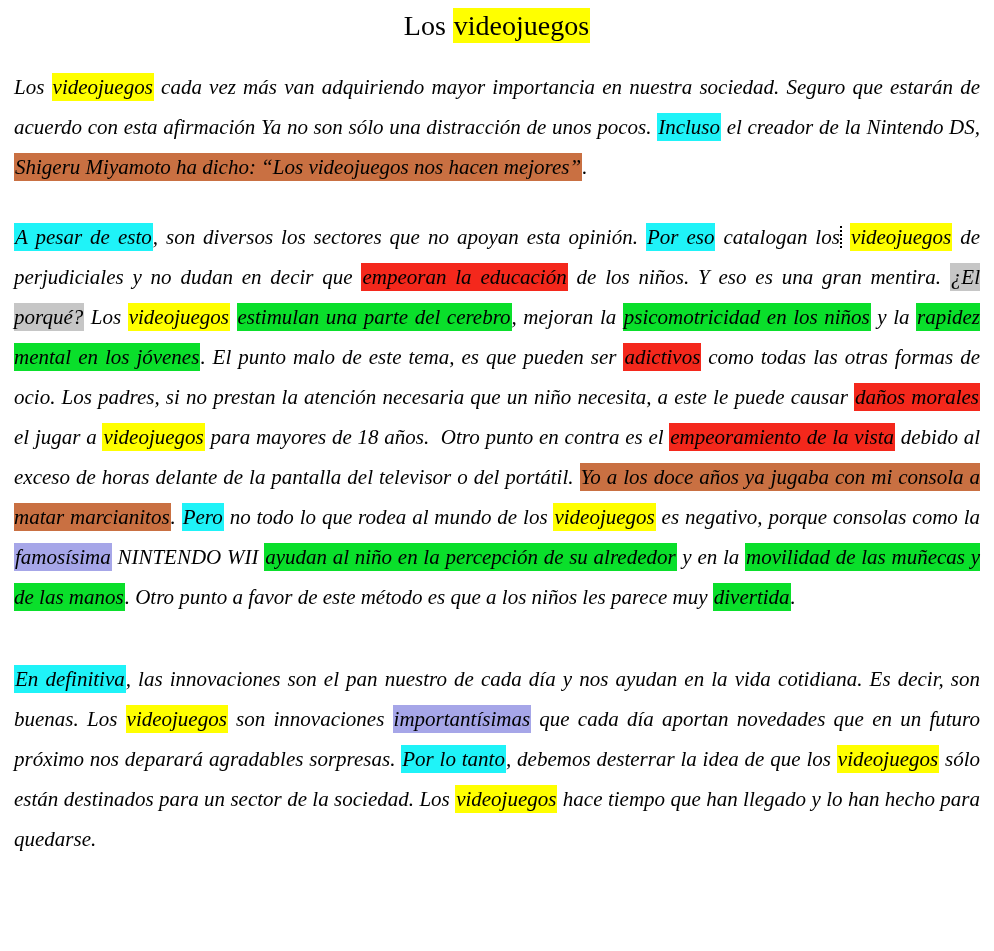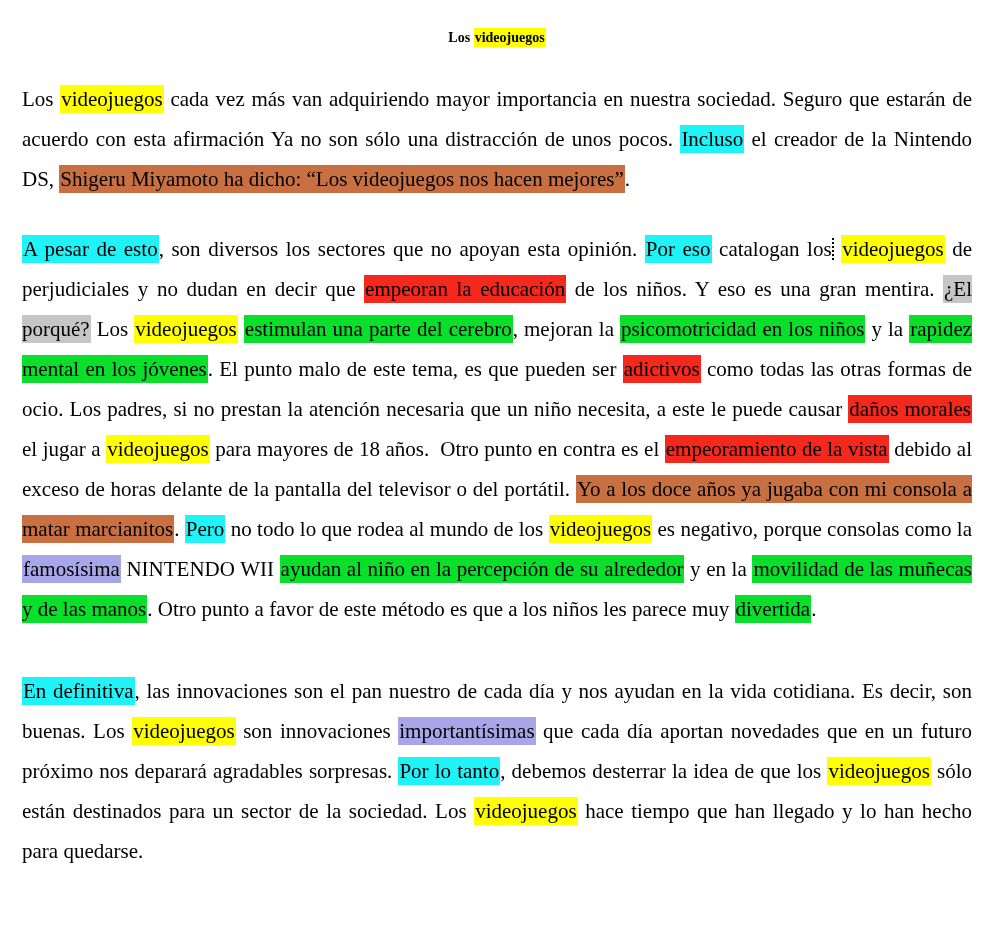--- a/index.html
+++ b/index.html
@@ -10,28 +10,29 @@
   .doc {
     box-sizing: border-box;
     width: 994px;
     padding: 14px 14px 0 14px;
     color: #000;
     font-size: 21px;
     line-height: 40px;
   }
   .title {
     text-align: center;
-    font-weight: bold;
-    font-size: 14px;
+    font-weight: normal;
+    font-size: 28px;
     line-height: 24px;
-    margin: 12px 0 29px 0;
+    margin: 0 0 29px 0;
   }
   .body p {
-    margin: 8px;
+    margin: 0;
     text-align: justify;
+    font-style: italic;
   }
   .body p.p1 { margin-bottom: 30px; }
   .body p.p2 { margin-bottom: 42px; }
   .body p.p3 { margin-bottom: 0; }
   .hl { padding: 2px 1px; }
   .text-cursor {
     display: inline-block;
     width: 0px;
     height: 22px;
     border-left: 2px dotted #000;

